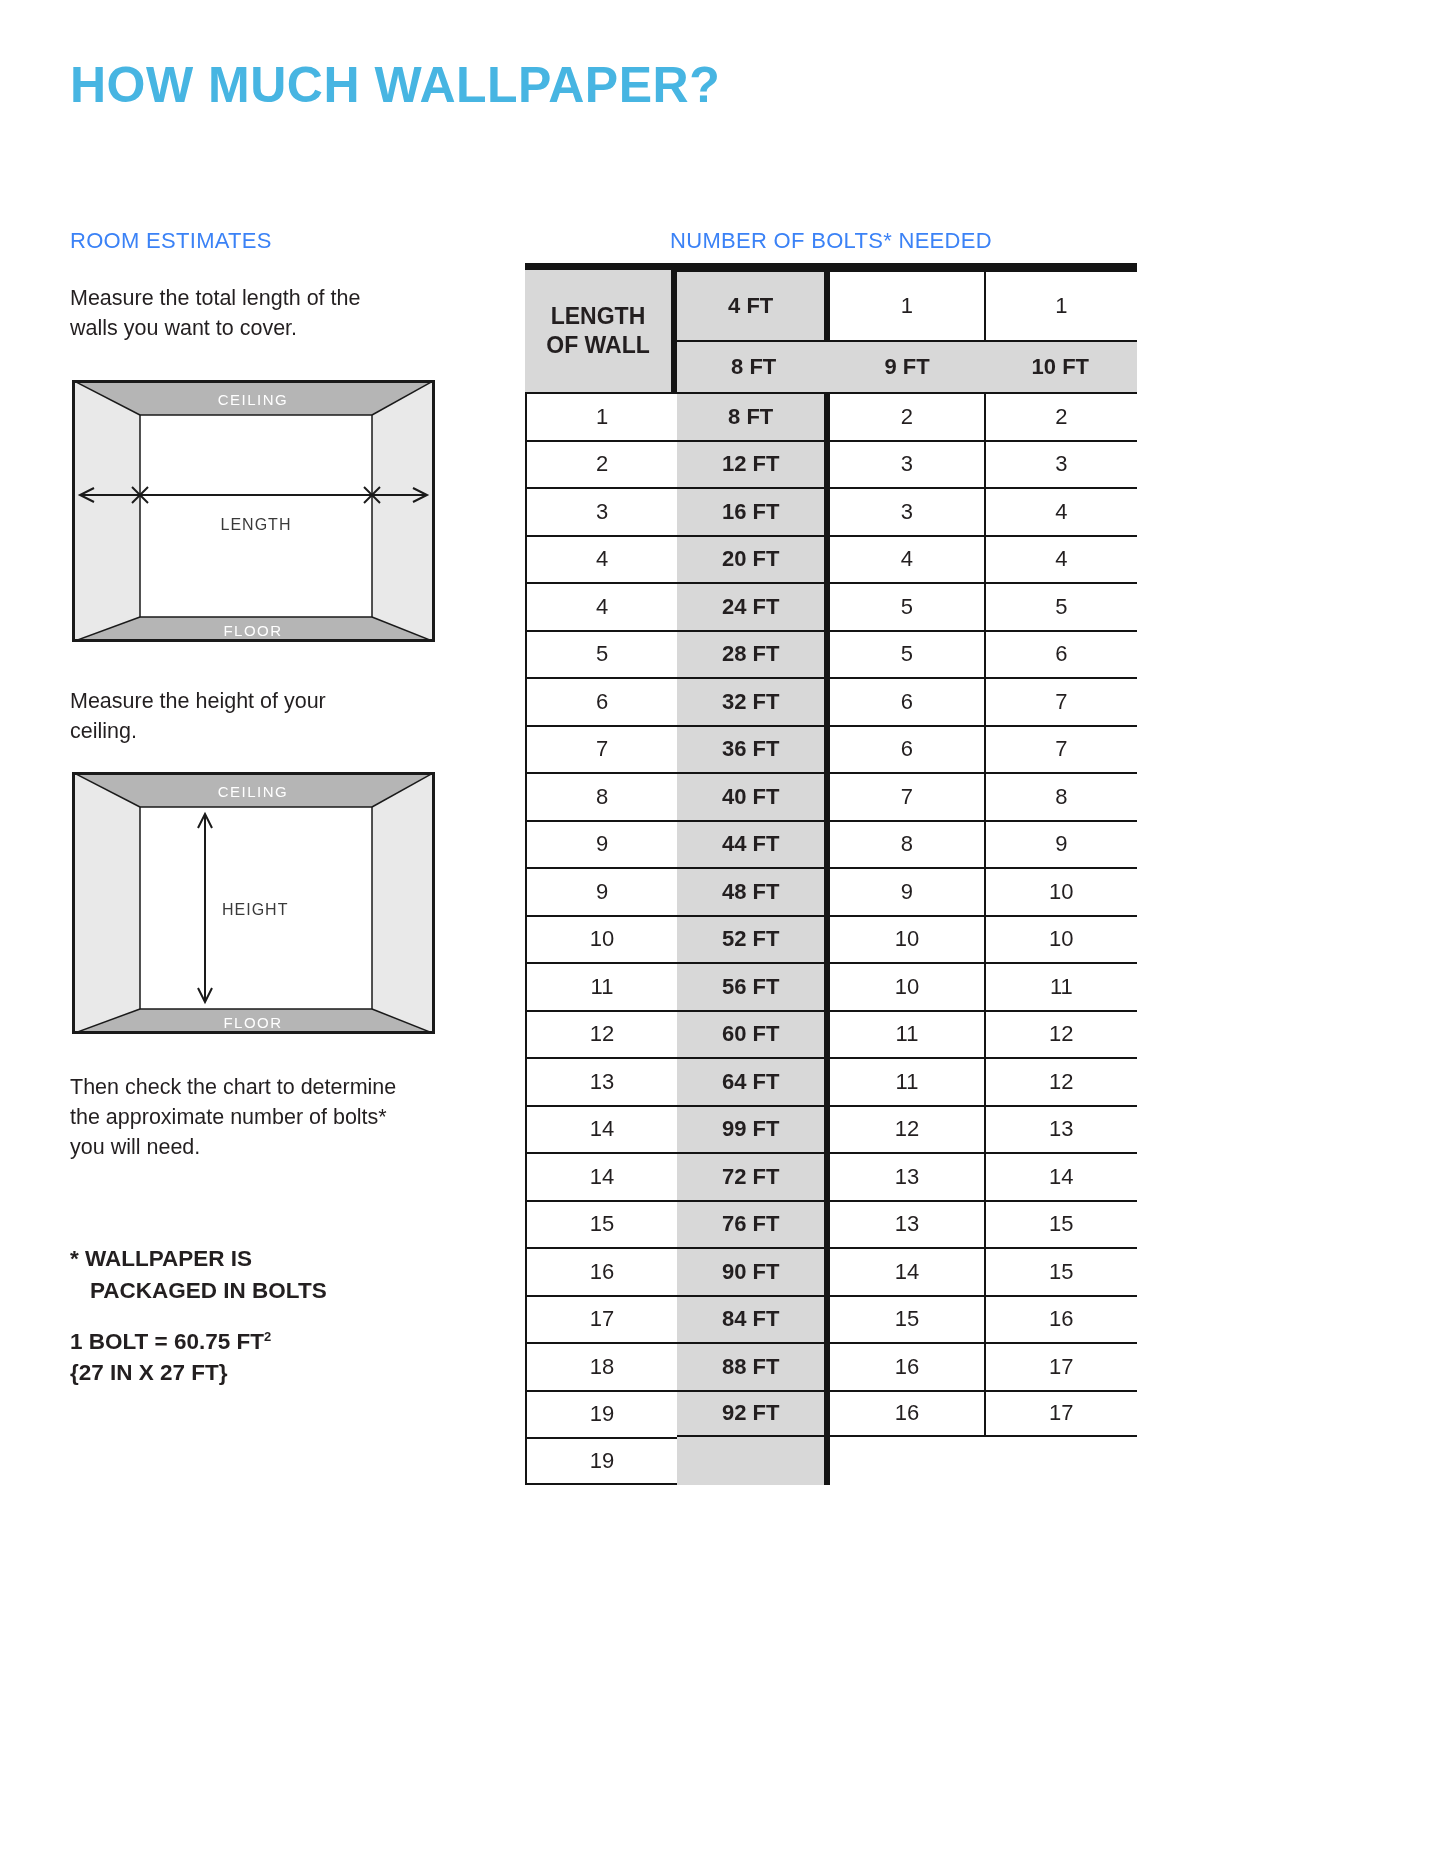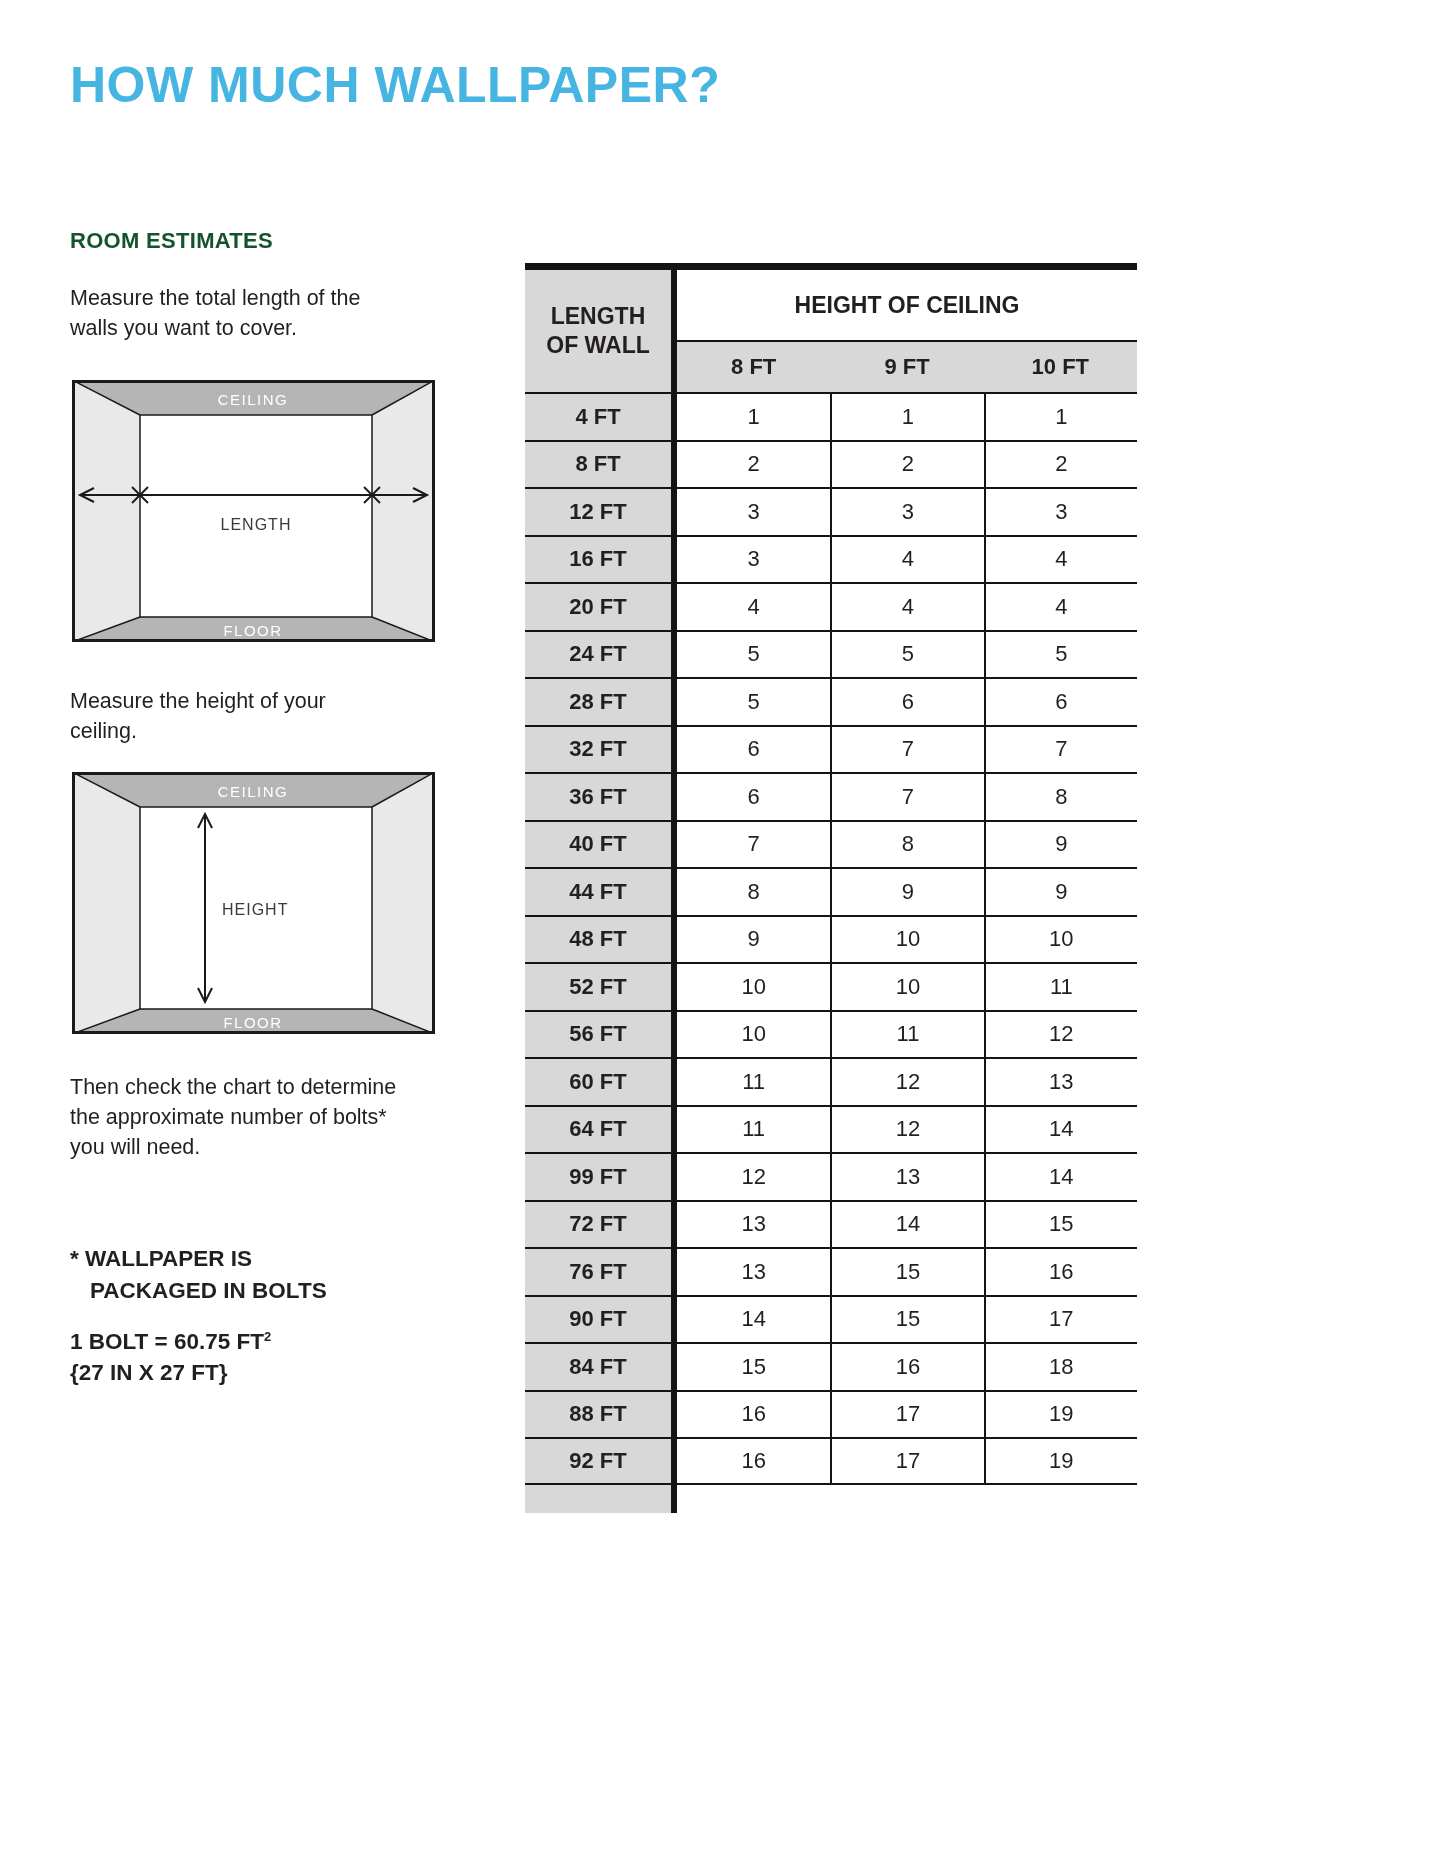--- a/index.html
+++ b/index.html
@@ -16,22 +16,22 @@
 
   .main-title {
     left: 70px; top: 56px;
     font-size: 50px;
     font-weight: bold;
     color: #47b5e2;
     letter-spacing: 0.5px;
   }
   .section-heading {
     font-size: 22px;
-    font-weight: bold;
-    color: #14532d;
+    font-weight: normal;
+    color: #3b82f6;
     letter-spacing: 0.3px;
   }
   .room-heading { left: 70px; top: 228px; }
   .table-heading {
     left: 525px; top: 228px;
     width: 612px;
     text-align: center;
   }
   .para {
     left: 70px;
@@ -197,29 +197,29 @@
   <div class="abs footnote">
     <div>* WALLPAPER IS</div>
     <div class="indent">PACKAGED IN BOLTS</div>
   </div>
 
   <div class="abs bolt-info">
     <div><span>1 BOLT = 60.75 FT</span><sup>2</sup></div>
     <div>{27 IN X 27 FT}</div>
   </div>
 
+  <div class="abs section-heading table-heading">NUMBER OF BOLTS* NEEDED</div>
 
   <div class="abs table-wrap">
     <div class="table-top-bar"></div>
     <div class="grid">
       <div class="h-label">
         <span>LENGTH</span>
         <span>OF WALL</span>
       </div>
-      <div class="h-group">HEIGHT OF CEILING</div>
       <div class="cell h-sub c1">8 FT</div>
       <div class="cell h-sub c2">9 FT</div>
       <div class="cell h-sub c3">10 FT</div>
 
     <div class="cell lab">4 FT</div>
         <div class="cell val">1</div>
         <div class="cell val sep">1</div>
         <div class="cell val sep">1</div>
         <div class="cell lab">8 FT</div>
         <div class="cell val">2</div>

